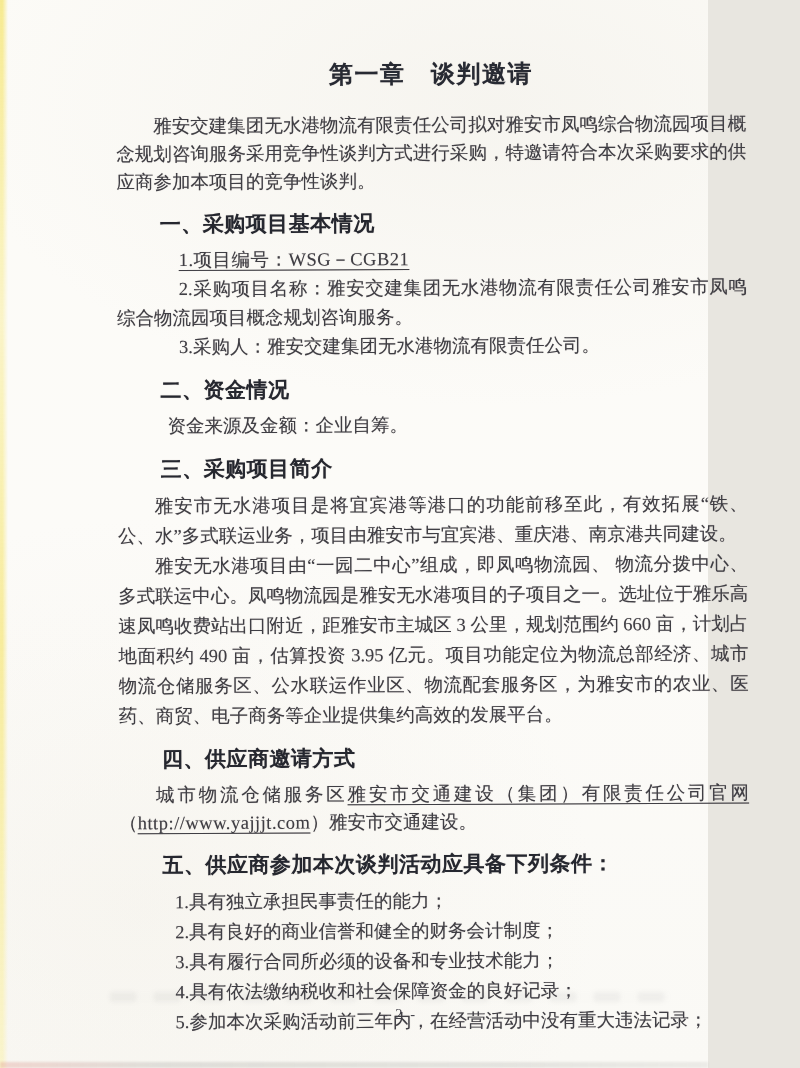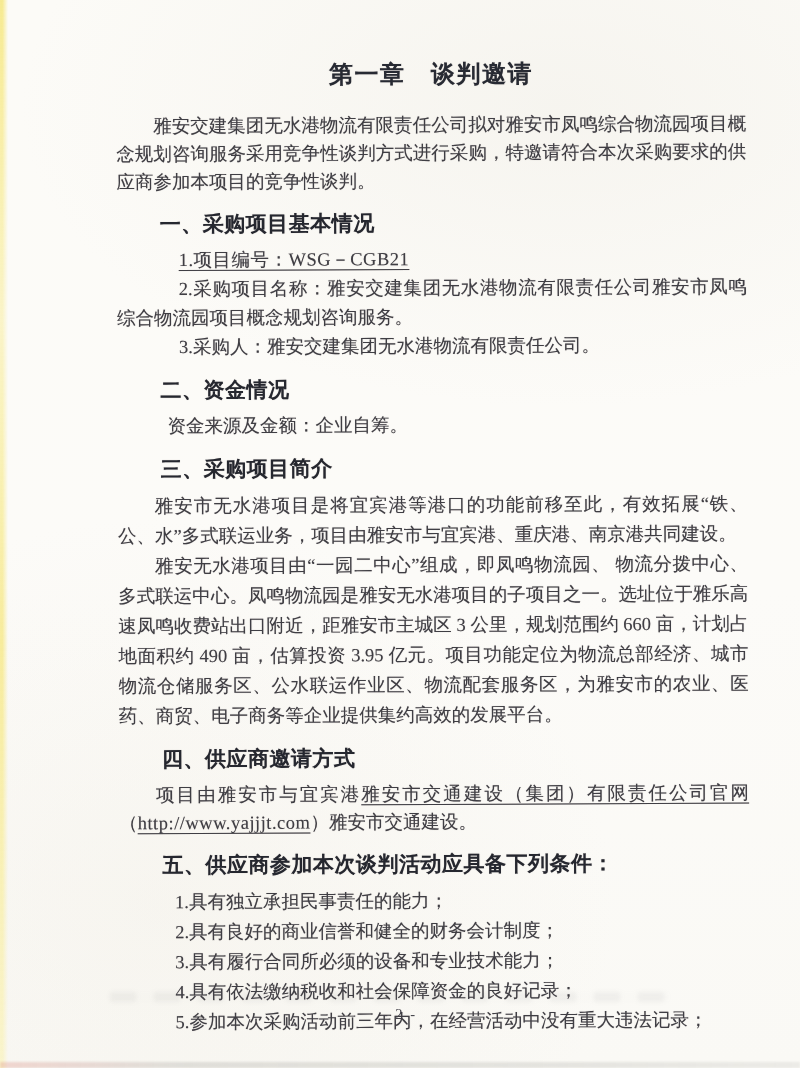--- a/index.html
+++ b/index.html
@@ -5,21 +5,21 @@
   html, body {
     margin: 0;
     padding: 0;
     width: 800px;
     height: 1068px;
     overflow: hidden;
     background: #e8e6e0;
   }
   .scan-page {
     position: relative;
-    width: 800px;
+    width: 708px;
     height: 1068px;
     background:
       radial-gradient(ellipse 900px 500px at 70% 10%, rgba(235,232,224,0.35), rgba(255,255,255,0) 60%),
       radial-gradient(ellipse 700px 600px at 20% 85%, rgba(238,234,224,0.30), rgba(255,255,255,0) 65%),
       linear-gradient(180deg, #fcfbf7 0%, #fcfbf8 55%, #faf9f5 100%);
     font-family: "Liberation Serif", serif;
     color: #3f3e44;
   }
   
   .edge-left {
@@ -162,21 +162,21 @@
     <p class="item-line">3.采购人：雅安交建集团无水港物流有限责任公司。</p>
 
     <h2 class="sec-heading">二、资金情况</h2>
     <p class="statement-line">资金来源及金额：企业自筹。</p>
 
     <h2 class="sec-heading">三、采购项目简介</h2>
     <p class="body-text body-loose">雅安市无水港项目是将宜宾港等港口的功能前移至此，有效拓展“铁、公、水”多式联运业务，项目由雅安市与宜宾港、重庆港、南京港共同建设。</p>
     <p class="body-text body-loose sec3-para2">雅安无水港项目由“一园二中心”组成，即凤鸣物流园、 物流分拨中心、多式联运中心。凤鸣物流园是雅安无水港项目的子项目之一。选址位于雅乐高速凤鸣收费站出口附近，距雅安市主城区 3 公里，规划范围约 660 亩，计划占地面积约 490 亩，估算投资 3.95 亿元。项目功能定位为物流总部经济、城市物流仓储服务区、公水联运作业区、物流配套服务区，为雅安市的农业、医药、商贸、电子商务等企业提供集约高效的发展平台。</p>
 
     <h2 class="sec-heading">四、供应商邀请方式</h2>
-    <p class="body-text sec4-body"><span>项目由雅安市与宜宾港</span><span class="u">雅安市交通建设（集团）有限责任公司官网</span><span>（</span><span class="u latin">http://www.yajjjt.com</span><span>）雅安市交通建设。</span></p>
+    <p class="body-text sec4-body"><span>城市物流仓储服务区</span><span class="u">雅安市交通建设（集团）有限责任公司官网</span><span>（</span><span class="u latin">http://www.yajjjt.com</span><span>）雅安市交通建设。</span></p>
 
     <h2 class="sec-heading">五、供应商参加本次谈判活动应具备下列条件：</h2>
     <p class="cond-line">1.具有独立承担民事责任的能力；</p>
     <p class="cond-line">2.具有良好的商业信誉和健全的财务会计制度；</p>
     <p class="cond-line">3.具有履行合同所必须的设备和专业技术能力；</p>
     <p class="cond-line">4.具有依法缴纳税收和社会保障资金的良好记录；</p>
     <p class="cond-line">5.参加本次采购活动前三年内，在经营活动中没有重大违法记录；</p>
 
   </div>
 

